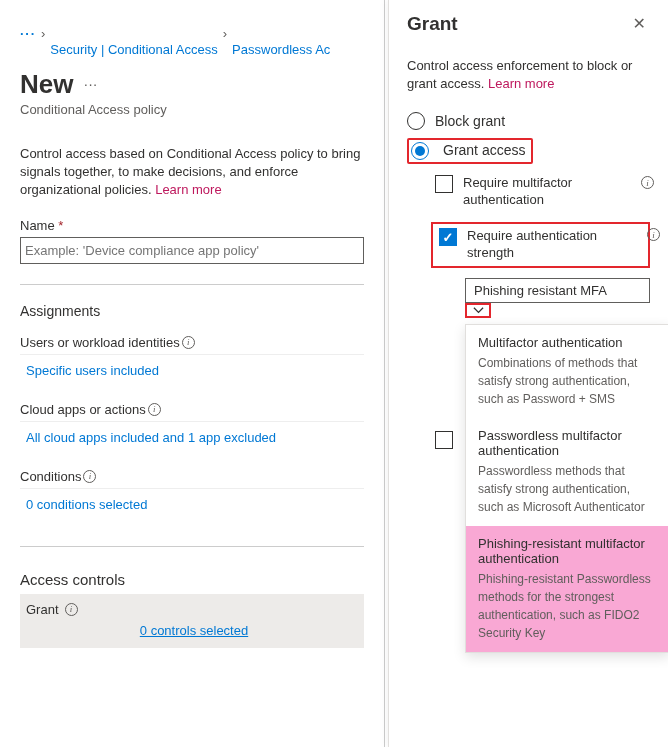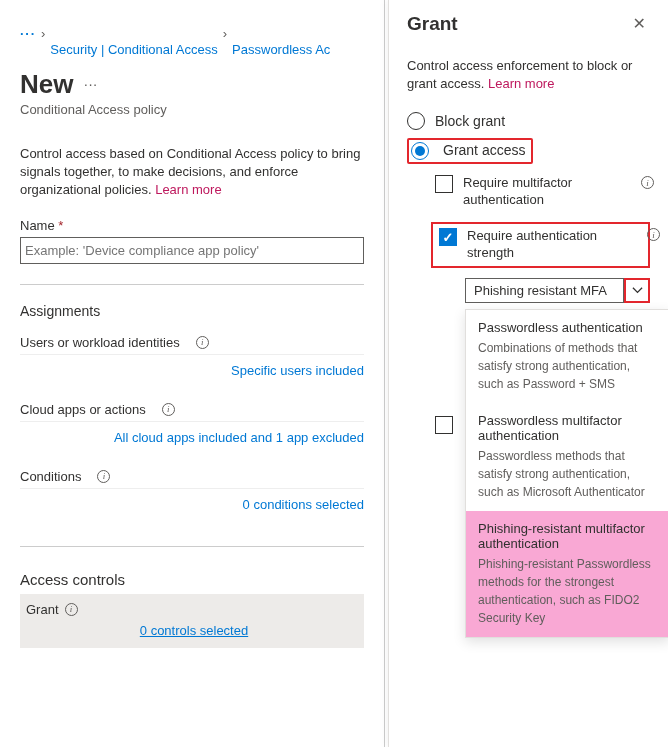--- a/index.html
+++ b/index.html
@@ -12,22 +12,22 @@
   .page-title { font-size: 26px; font-weight: 600; margin-bottom: 2px; display: flex; align-items: baseline; gap: 10px;}
   .page-title .more { font-size: 14px; color: #605e5c; font-weight: normal; cursor: pointer; position: relative; top:-4px;}
   .subtitle { font-size: 13px; color: #605e5c; margin-bottom: 20px; }
   .desc { font-size: 13px; color: #323130; line-height: 1.4; margin-top: 28px; }
   .learn { color: #be185d; text-decoration: none; }
   .field-label { margin-top: 18px; font-size: 13px; }
   .req { color: #a4262c; }
   .text-input { width: 100%; padding: 5px 4px; font-size: 13px; border: 1px solid #605e5c; margin-top: 4px; font-family: inherit;}
   .section-divider { border: none; border-bottom: 1px solid #ccc; margin-top: 20px; }
   .section-head { font-size: 14px; margin-top: 18px; margin-bottom: 6px; }
-  .subrow { font-size: 13px; color: #323130; padding: 10px 0 4px 0; border-bottom: 1px solid #eee; display:flex; align-items:center; gap:16px;}
-  .sublink { color: #0078d4; text-decoration: none; display: block; padding: 8px 0 14px 6px; font-size: 13px; text-align: right; }
+  .subrow { font-size: 13px; color: #323130; padding: 10px 0 4px 0; border-bottom: 1px solid #eee; display:flex; align-items:center; gap:2px;}
+  .sublink { color: #0078d4; text-decoration: none; display: block; padding: 8px 0 14px 6px; font-size: 13px; }
   .section-head.big { font-size: 15px; margin-top: 24px; }
   .grant-row { background: #edebe9; padding: 8px 6px 4px 6px; margin-top: 6px; }
   .grant-row .hdr { display:flex; align-items:center; gap:6px; font-size:13px; }
   .grant-row .lnk { color:#0078d4; padding: 6px 0 6px 4px; display:block; font-size:13px;text-align:center; }
   .info-icon { width:13px; height:13px; border:1px solid #605e5c; border-radius:50%; display:inline-flex; align-items:center; justify-content:center; font-size:9px; font-style:italic; font-family:serif; color:#605e5c; cursor:pointer; }
 
   .panel { position:absolute; top:0; right:0; width:280px; height:747px; background:#fff; padding: 12px 18px 18px 18px; border-left: 1px solid #e1dfdd; box-shadow: -2px 0 8px rgba(0,0,0,0.05); overflow:hidden;}
   .panel-head { display:flex; align-items:center; justify-content:space-between; margin-bottom: 22px;}
   .panel-title { font-size: 19px; font-weight: 600; }
   .close-btn { font-size: 16px; color:#605e5c; cursor:pointer; padding:2px 4px;}
@@ -40,21 +40,21 @@
   .hl-inline { display:inline-flex; padding: 2px 6px 2px 2px; align-items:flex-start; gap:14px;}
 
   .check-row { display:flex; align-items:flex-start; gap:10px; padding:3px 0; font-size:13px; margin-left: 28px; margin-top:8px; position:relative;}
   .checkbox { width:18px; height:18px; border:1px solid #323130; flex-shrink:0; display:inline-flex; align-items:center; justify-content:center;}
   .checkbox.sel { background:#0078d4; border-color:#0078d4; color:#fff; }
   .checkbox.sel::after { content:"✓"; font-size:13px; font-weight:bold;}
   .check-label { line-height:1.3; flex:1;}
   .hl-check { border:2px solid #e3262d; padding:4px 6px; margin-left:24px; }
   .info-right { position:absolute; right:-4px; top:4px;}
 
-  .dropdown { display:flex; margin: 10px 0 0 58px; }
+  .dropdown { display:flex; margin: 10px 0 0 58px; flex-direction: column; }
   .dd-val { border:1px solid #605e5c; padding:4px 8px; font-size:13px; flex:1; min-width:0; overflow:hidden; white-space:nowrap;}
   .dd-btn { border:2px solid #e3262d; width:26px; display:flex; align-items:center; justify-content:center; cursor:pointer;}
   .dd-btn svg { width:11px; height:11px; }
 
   .dd-list { margin: 6px 0 0 58px; border:1px solid #e1dfdd; box-shadow:0 4px 12px rgba(0,0,0,0.12); background:#fff; width: 205px; position:relative; z-index:5;}
   .dd-item { padding: 10px 12px; font-size:13px;}
   .dd-item.hover { background:#f9a8d4; }
   .dd-item .t { color:#323130; margin-bottom:4px;}
   .dd-item .d { color:#605e5c; font-size:12px; line-height:1.5;}
 
@@ -160,21 +160,21 @@
     <div class="dd-btn">
       <svg viewBox="0 0 12 12">
           <path d="M1 3 L6 8 L11 3" fill="none" stroke="#323130" stroke-width="1.4"></path>
         </svg>
     </div>
   </div>
 
   
   <div class="dd-list">
     <div class="dd-item">
-      <div class="t">Passwordless authentication</div>
+      <div class="t">Multifactor authentication</div>
       <div class="d">Combinations of methods that satisfy strong authentication, such as Password + SMS</div>
     </div>
     <div class="dd-item">
       <div class="t">Passwordless multifactor authentication</div>
       <div class="d">Passwordless methods that satisfy strong authentication, such as Microsoft Authenticator</div>
     </div>
     <div class="dd-item hover">
       <div class="t">Phishing-resistant multifactor authentication</div>
       <div class="d">Phishing-resistant Passwordless methods for the strongest authentication, such as FIDO2 Security Key</div>
     </div>

